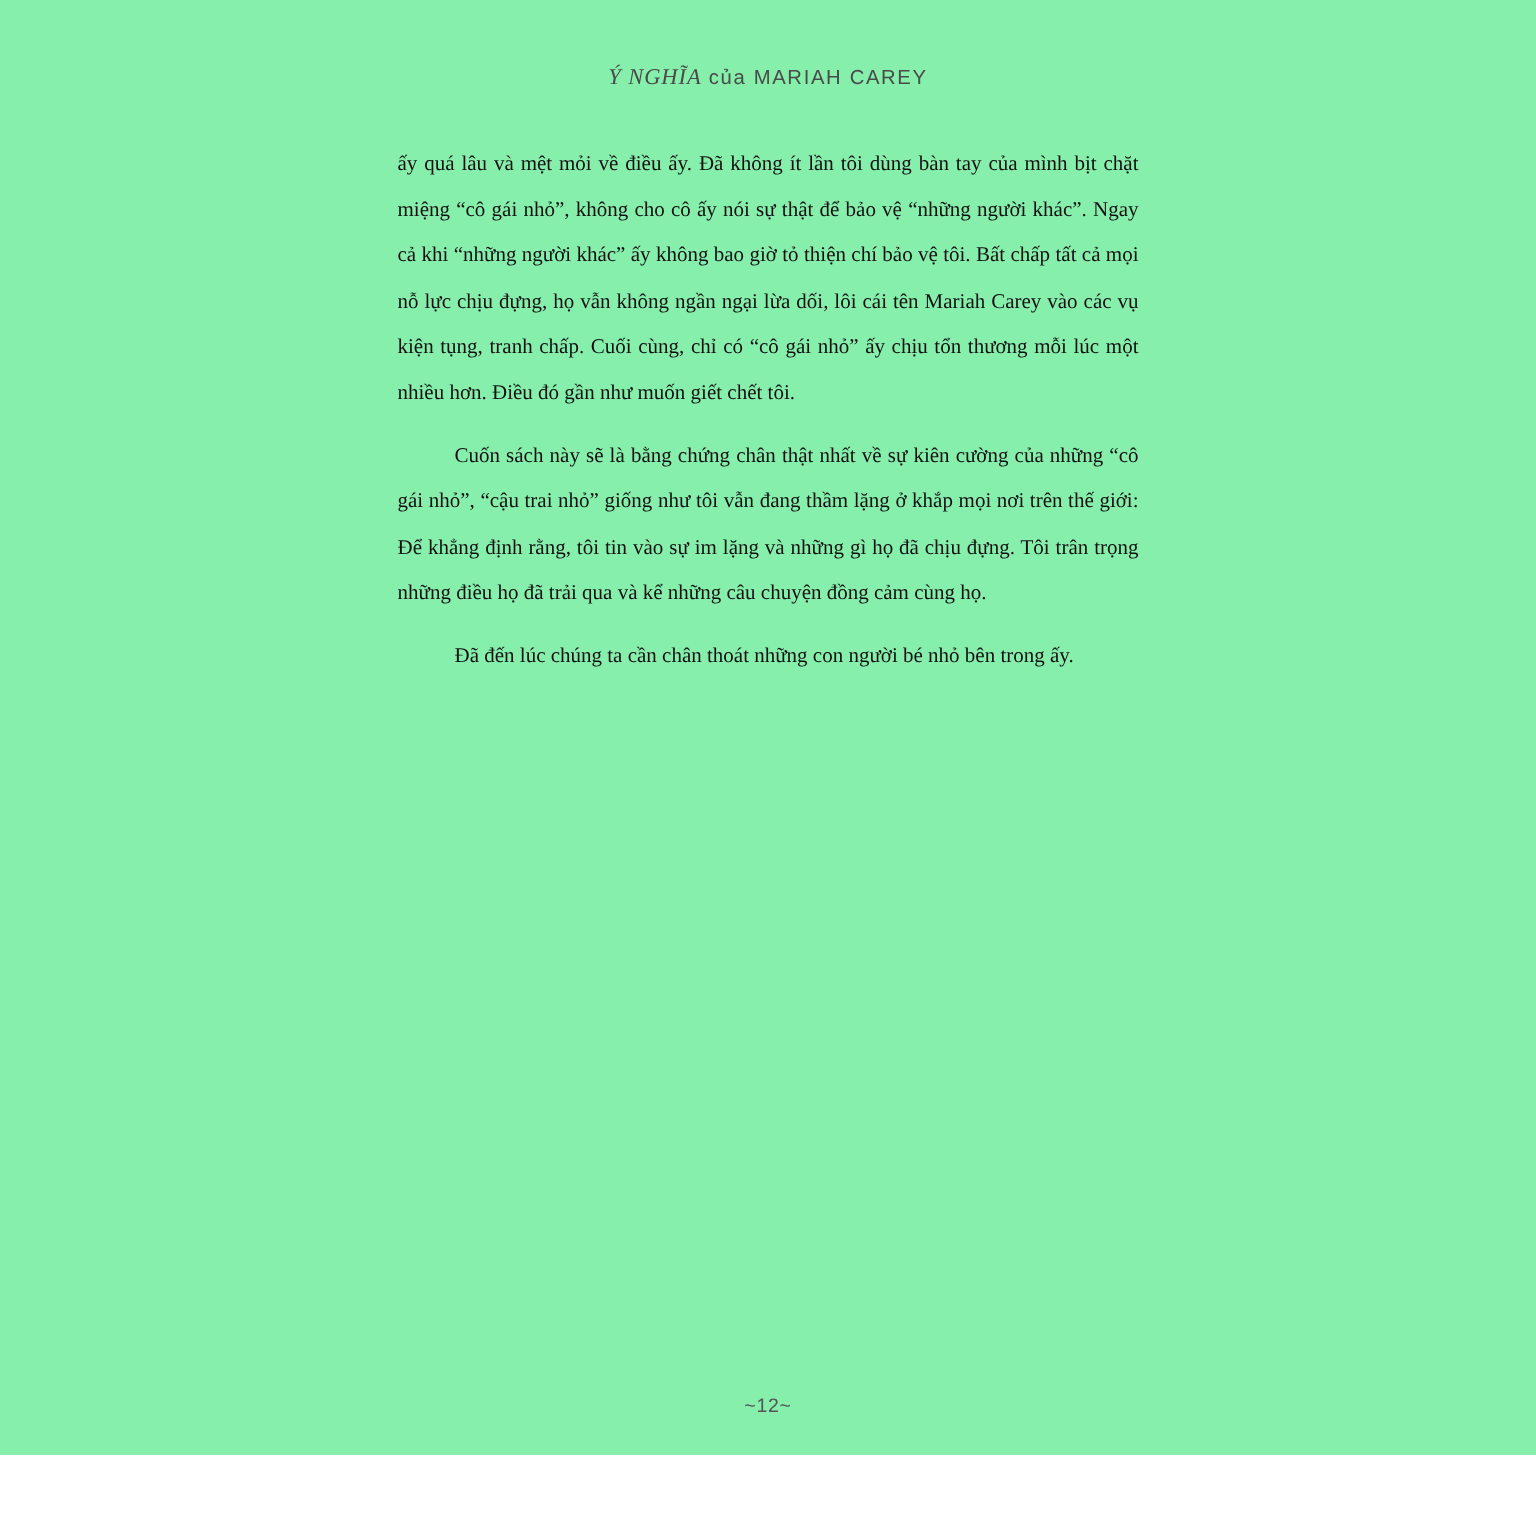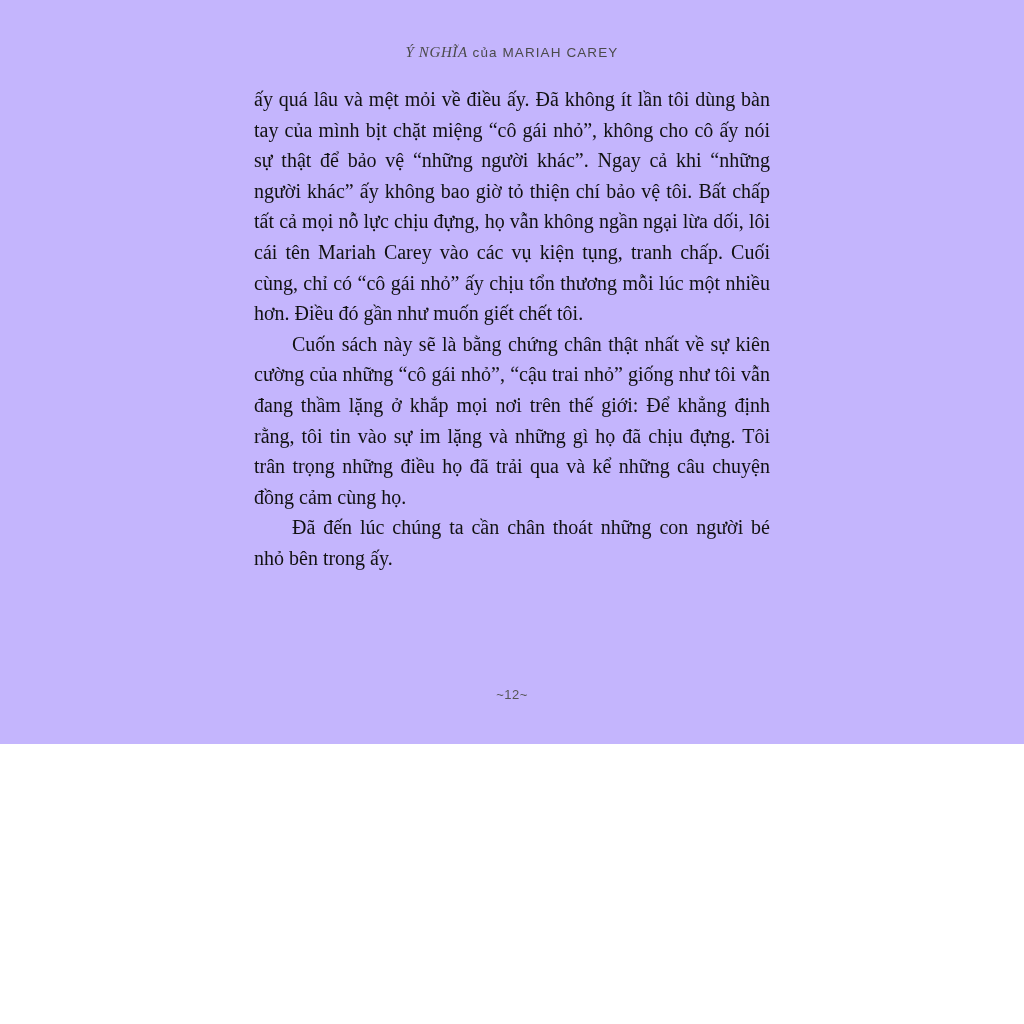--- a/index.html
+++ b/index.html
@@ -10,22 +10,22 @@
     width: 1024px;
     height: 1024px;
     background: #ffffff;
     font-family: "Liberation Serif", serif;
     color: #1a1a1a;
     overflow: hidden;
   }
   .page {
     position: relative;
     width: 1024px;
-    height: 744px;
-    background: #c4b5fd;
+    height: 970px;
+    background: #86efac;
     box-sizing: border-box;
   }
   .running-head {
     position: absolute;
     top: 44px;
     left: 0;
     width: 1024px;
     text-align: center;
     font-family: "Liberation Sans", sans-serif;
     font-size: 13.5px;
@@ -39,35 +39,35 @@
     font-size: 15px;
     letter-spacing: 0.6px;
   }
   .body-block {
     position: absolute;
     top: 84px;
     left: 254px;
     width: 516px;
   }
   .body-block p {
-    margin: 0;
+    margin: 11px;
     font-family: "Liberation Serif", serif;
-    font-size: 20px;
+    font-size: 14px;
     line-height: 30.6px;
     text-align: justify;
     text-justify: inter-word;
     color: #111111;
     hyphens: none;
   }
   .body-block p.indent {
     text-indent: 38px;
   }
   .folio {
     position: absolute;
-    bottom: 42px;
+    bottom: 26px;
     left: 0;
     width: 1024px;
     text-align: center;
     font-family: "Liberation Sans", sans-serif;
     font-size: 13px;
     color: #555555;
     letter-spacing: 0.5px;
   }
 </style>
 </head>

